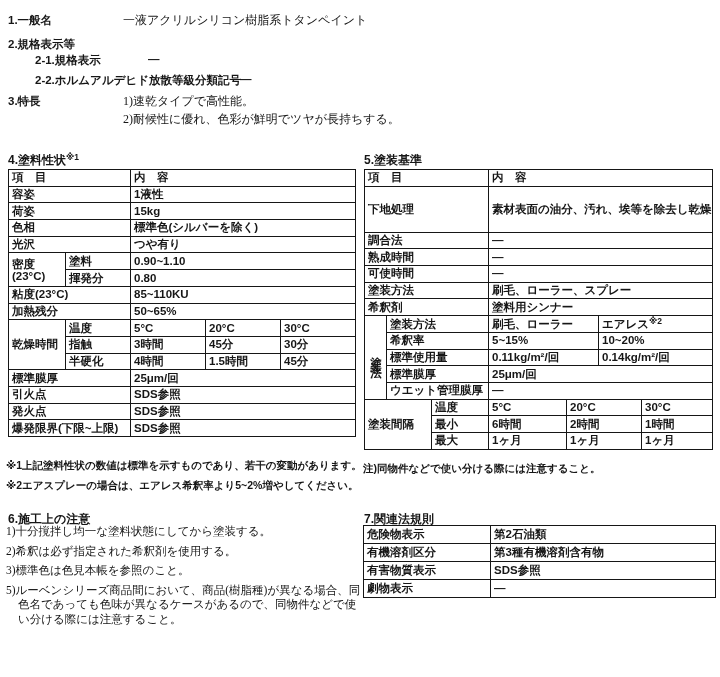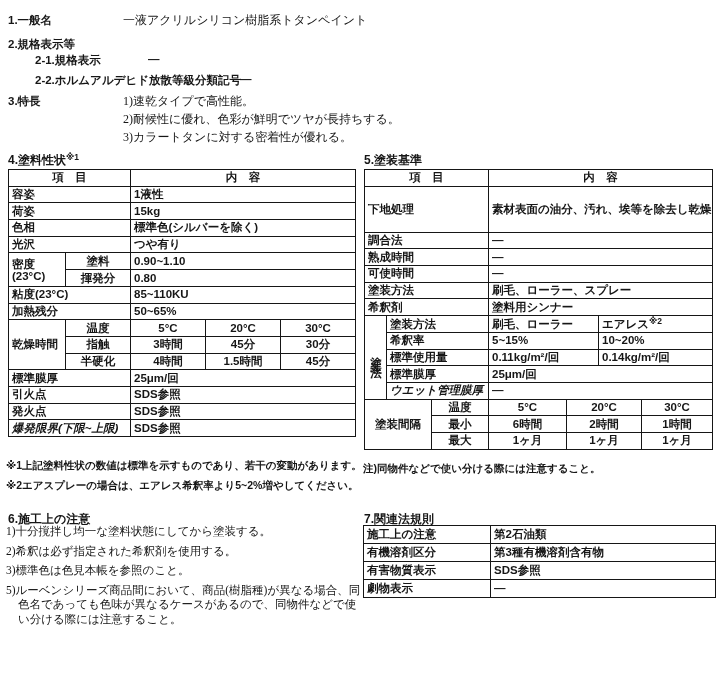--- a/index.html
+++ b/index.html
@@ -9,22 +9,22 @@
   .lbl{font-weight:bold;font-size:11.5px;}
   .val{font-family:"Liberation Serif","DejaVu Serif",serif;font-weight:normal;font-size:12px;}
   .sec-title{font-weight:bold;font-size:12px;}
   .sup{font-size:8.5px;font-weight:bold;position:relative;top:-4px;}
   .note{font-size:10.5px;font-weight:bold;text-align:center;}
   
   table.tbl{position:absolute;border-collapse:collapse;table-layout:fixed;}
   table.tbl td{border:1.4px solid #161616;font-weight:bold;font-size:11.5px;
                padding:0 3px;height:15.7px;line-height:1.12;white-space:nowrap;overflow:hidden;
                vertical-align:middle;}
-  td.c{text-align:center;}
-  td.small{font-size:9.8px;font-style:italic;}
+  td.c{text-align:left;}
+  td.small{font-size:9.8px;}
   tr.tall td{height:45px;}
   td.wrap{white-space:normal;line-height:14px;}
   td.vcell{padding:0;text-align:center;}
   .vert{writing-mode:vertical-rl;text-orientation:upright;letter-spacing:5px;display:inline-block;}
   .stack span{display:block;line-height:12px;}
   table.laws td{height:16.9px;}
   
   .cn{position:absolute;left:6px;top:524px;width:358px;}
   .cn-item{font-family:"Liberation Serif","DejaVu Serif",serif;font-size:11.5px;
            line-height:14.5px;margin-bottom:5px;padding-left:12px;text-indent:-12px;}
@@ -41,21 +41,20 @@
 
   <span class="abs lbl" style="left:35px;top:53px">2-1.規格表示</span>
   <span class="abs lbl" style="left:148px;top:53px">—</span>
 
   <span class="abs lbl" style="left:35px;top:73px">2-2.ホルムアルデヒド放散等級分類記号</span>
   <span class="abs lbl" style="left:240px;top:73px">—</span>
 
   <span class="abs lbl" style="left:8px;top:94px">3.特長</span>
   <span class="abs val" style="left:123px;top:93px">1)速乾タイプで高性能。</span>
   <span class="abs val" style="left:123px;top:111px">2)耐候性に優れ、色彩が鮮明でツヤが長持ちする。</span>
-  <span class="abs val" style="left:123px;top:129px">3)カラートタンに対する密着性が優れる。</span>
 
   <span class="abs sec-title" style="left:8px;top:152px"><span>4.塗料性状</span><span class="sup">※1</span></span>
 
   <table class="tbl" style="left:8px;top:169px;width:347px">
     <colgroup>
         <col style="width:57px">
         <col style="width:65px">
         <col style="width:75px">
         <col style="width:75px">
         <col style="width:75px">
@@ -240,21 +239,21 @@
   </div>
 
   <span class="abs sec-title" style="left:364px;top:511px">7.関連法規則</span>
   <table class="tbl laws" style="left:363px;top:525px;width:352px">
     <colgroup>
         <col style="width:127px">
         <col style="width:225px">
       </colgroup>
     <tbody>
         <tr>
-          <td>施工上の注意</td>
+          <td>危険物表示</td>
         <td>第2石油類</td>
         </tr>
     <tr>
           <td>有機溶剤区分</td>
         <td>第3種有機溶剤含有物</td>
         </tr>
     <tr>
           <td>有害物質表示</td>
         <td>SDS参照</td>
         </tr>

